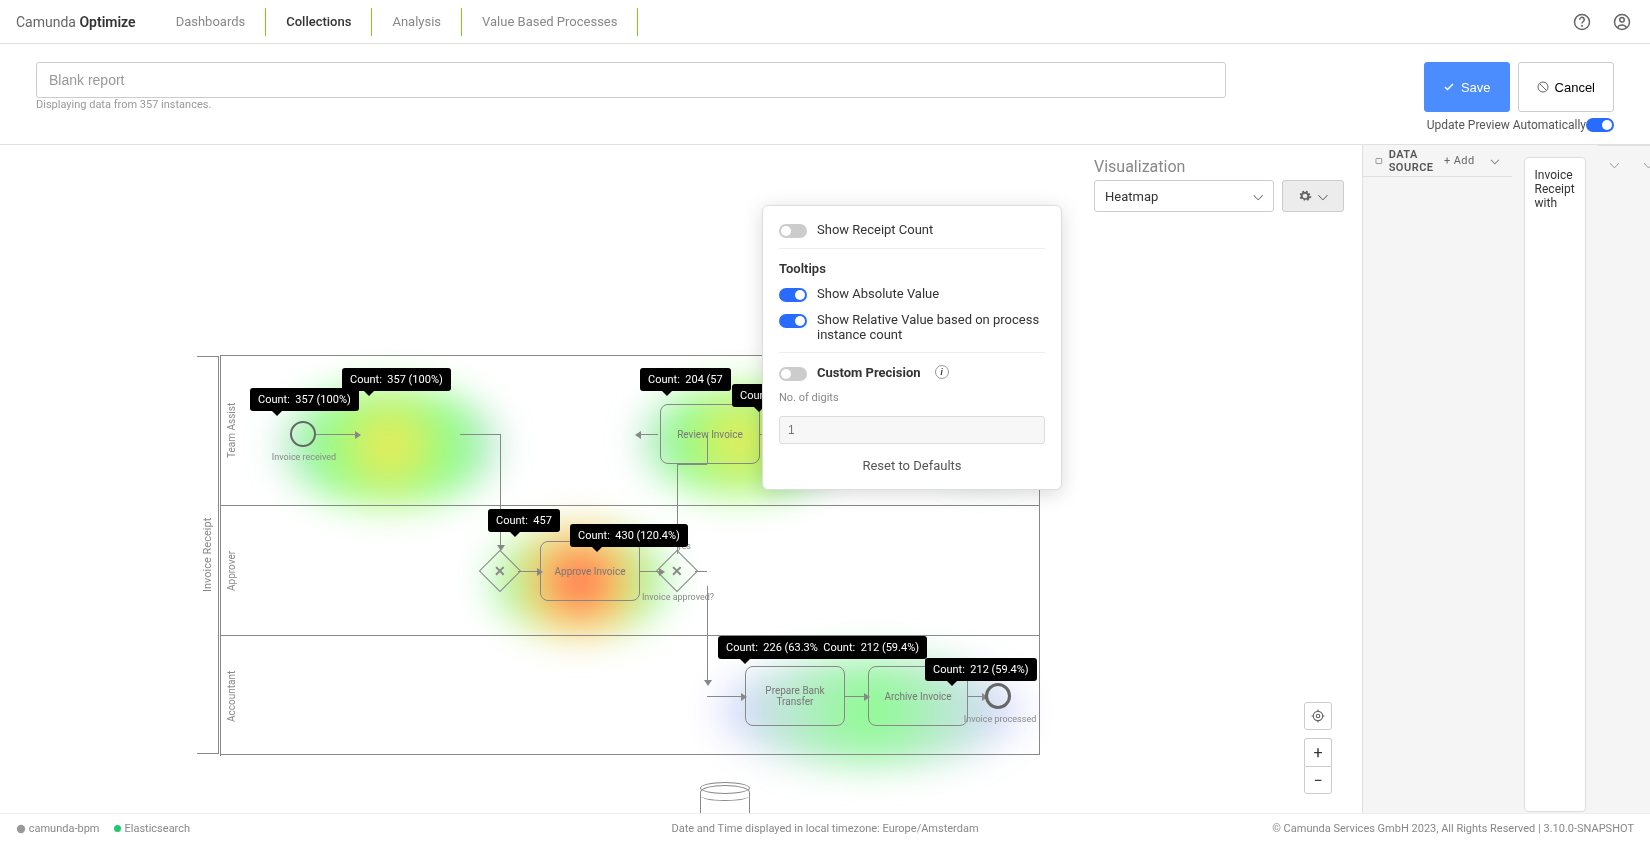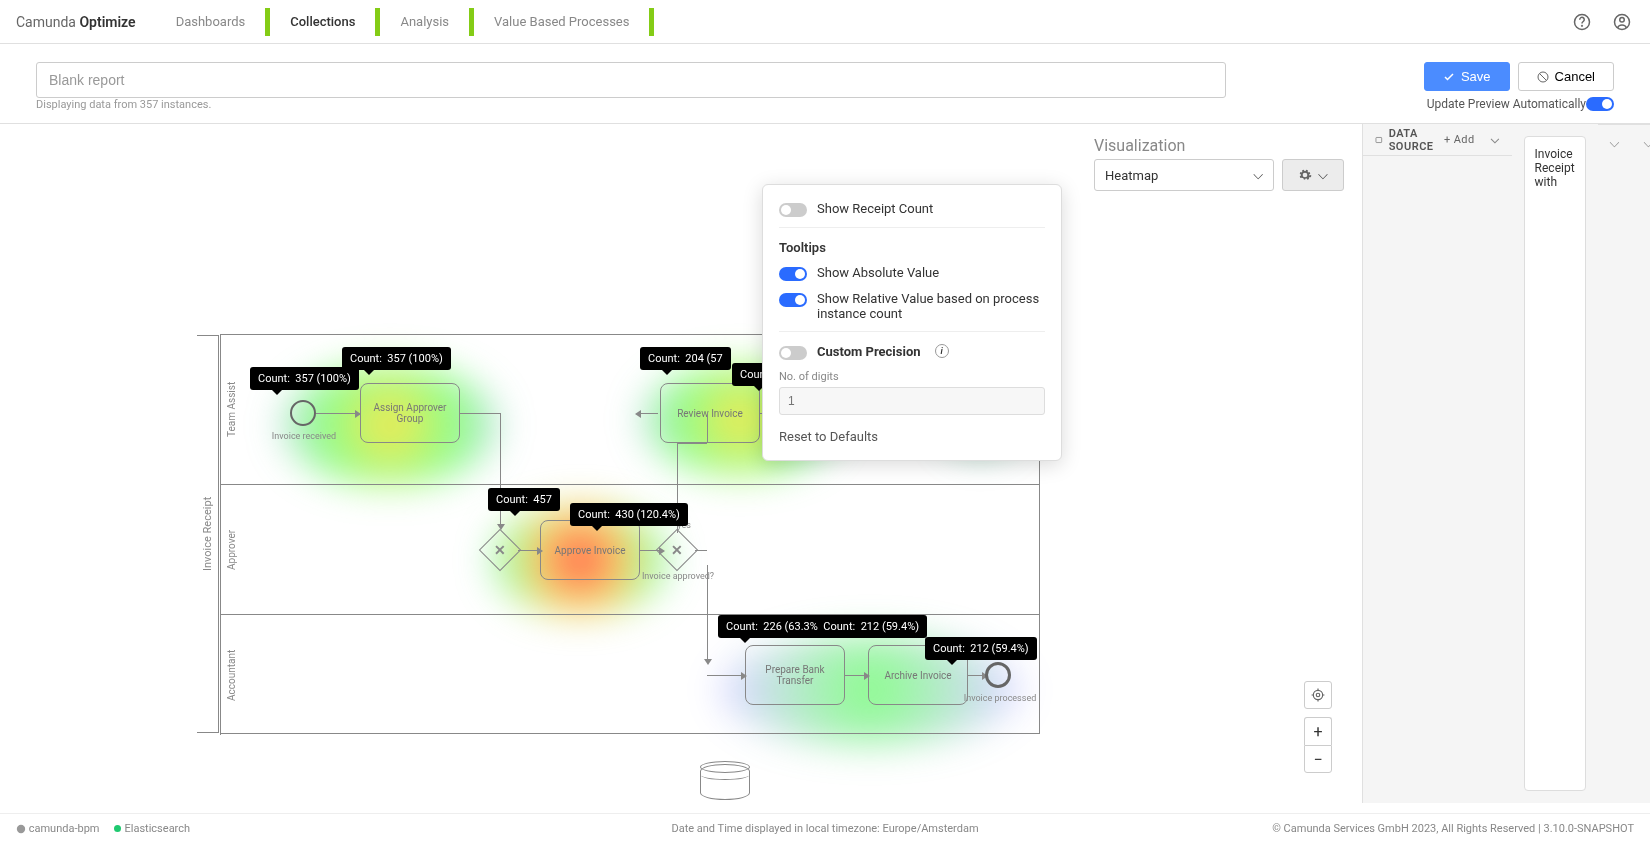--- a/index.html
+++ b/index.html
@@ -1,30 +1,30 @@
 <!DOCTYPE html>
 <html><head>
 <meta charset="utf-8">
 <style>
 * { box-sizing: border-box; margin: 0; padding: 0; }
 body { font-family: -apple-system, BlinkMacSystemFont, "Segoe UI", Roboto, sans-serif; font-size: 13px; color: #333; background: #fff; }
 .header { display: flex; align-items: center; height: 44px; border-bottom: 1px solid #e0e0e0; padding: 0 16px; }
 .brand { font-size: 14px; color: #666; margin-right: 20px; }
 .brand b { font-weight: 600; color: #333; }
 .nav { display: flex; gap: 0; }
-.nav-item { padding: 0 20px; height: 28px; display: flex; align-items: center; color: #888; cursor: pointer; border-right: 5px solid #84cc16; }
+.nav-item { padding: 0 20px; height: 28px; display: flex; align-items: center; color: #888; cursor: pointer; border-right: 1px solid #84cc16; }
 .nav-item.active { color: #333; font-weight: 500; }
 .header-icons { margin-left: auto; display: flex; gap: 16px; }
 .icon-btn { width: 24px; height: 24px; display: flex; align-items: center; justify-content: center; cursor: pointer; color: #666; }
 .toolbar { display: flex; align-items: flex-start; padding: 18px 36px 12px; gap: 20px; border-bottom: 1px solid #e0e0e0; }
 .title-area { flex: 1; }
 .title-input { width: 100%; max-width: 1190px; height: 36px; border: 1px solid #ccc; border-radius: 3px; padding: 0 12px; font-size: 14px; color: #999; }
 .subtitle { font-size: 11px; color: #999; }
 .action-btns { display: flex; gap: 8px; }
-.btn { height: 29px; padding: 0 18px; border-radius: 3px; border: 1px solid #ccc; background: #fff; cursor: pointer; display: flex; align-items: center; gap: 6px; font-size: 13px; }
+.btn { height: 50px; padding: 0 18px; border-radius: 3px; border: 1px solid #ccc; background: #fff; cursor: pointer; display: flex; align-items: center; gap: 6px; font-size: 13px; }
 .btn-primary { background: #4b8cff; color: #fff; border-color: #4b8cff; }
 .update-row { display: flex; justify-content: flex-end; align-items: center; font-size: 12px; color: #555; margin-top: 6px; }
 .toggle { width: 28px; height: 14px; border-radius: 7px; background: #2a6bff; position: relative; }
 .toggle::after { content: ''; position: absolute; width: 10px; height: 10px; border-radius: 50%; background: #fff; top: 2px; right: 2px; }
 .toggle.off { background: #ccc; }
 .toggle.off::after { right: auto; left: 2px; }
 .main { display: flex; height: calc(100vh - 44px - 90px - 30px); }
 .canvas-area { flex: 1; position: relative; overflow: hidden; }
 .viz-row { position: absolute; top: 12px; right: 18px; display: flex; align-items: center; gap: 10px; z-index: 5; }
 .viz-label { font-size: 16px; color: #888; }
@@ -38,23 +38,23 @@
 .ds-card { margin: 12px; background: #fff; border: 1px solid #ddd; border-radius: 4px; padding: 10px; font-size: 12px; min-height: 60px; }
 .accord-row { height: 36px; border-top: 1px solid #e0e0e0; display: flex; align-items: center; padding: 0 12px; cursor: pointer; }
 .accord-row .chev { margin-left: auto; color: #888; }
 .dark-row { background: #e8e8e8; }
 .bottom-status { position: absolute; bottom: 0; right: 0; width: 288px; text-align: center; padding: 8px; font-size: 11px; color: #777; background: #f5f5f5; border-left:1px solid #e0e0e0; border-top:1px solid #e0e0e0;}
 .popover { position: absolute; top: 60px; right: 300px; width: 300px; background: #fff; border: 1px solid #ddd; border-radius: 6px; box-shadow: 0 4px 20px rgba(0,0,0,.15); padding: 16px; z-index: 20; }
 .pop-row { display: flex; align-items: flex-start; gap: 10px; margin-bottom: 10px; font-size: 13px; color: #333; }
 .pop-row .tg { flex-shrink: 0; margin-top:2px;}
 .pop-sep { height: 1px; background: #eee; margin: 8px 0 12px; }
 .pop-head { font-weight: 600; margin-bottom: 10px; font-size: 13px; }
-.pop-label { font-size: 11px; color: #888; margin-bottom: 4px; }
+.pop-label { font-size: 11px; color: #888; margin-bottom: 12px; }
 .pop-input { width: 100%; height: 28px; border: 1px solid #ddd; border-radius: 3px; background: #f7f7f7; padding: 0 8px; color: #aaa; font-size: 12px; }
-.pop-reset { text-align: left; margin-top: 14px; font-size: 13px; color: #555; cursor: pointer; }
+.pop-reset { text-align: center; margin-top: 14px; font-size: 13px; color: #555; cursor: pointer; }
 .info-ic{display:inline-flex;width:14px;height:14px;border:1px solid #999;border-radius:50%;align-items:center;justify-content:center;font-size:9px;font-style:italic;font-weight:600;margin-left:4px;}
 .footer { position: fixed; bottom: 0; left: 0; right: 0; height: 30px; border-top: 1px solid #eee; display: flex; align-items: center; padding: 0 16px; font-size: 11px; color: #888; background: #fff; z-index:50;}
 .footer .dot { width: 7px; height: 7px; border-radius: 50%; background: #1fc970; display: inline-block; margin: 0 4px 0 14px; }
 .footer .center { position: absolute; left: 50%; transform: translateX(-50%); }
 .footer .right { margin-left: auto; }
 
 .diagram { position: absolute; left: 220px; top: 210px; width: 820px; height: 400px; border: 1px solid #888; border-left:none; }
 .pool-label { position: absolute; left: -23px; top: 0; bottom: 0; width: 22px; border: 1px solid #888; border-right:none; writing-mode: vertical-rl; transform: rotate(180deg); display: flex; align-items: center; justify-content: center; font-size: 11px; color: #888; }
 .lane { position: absolute; left: 0; right: 0; border-bottom: 1px solid #888; }
 .lane-label { position: absolute; left: 0; top: 0; bottom: 0; width: 22px; border-right: 1px solid #888; writing-mode: vertical-rl; transform: rotate(180deg); display: flex; align-items: center; justify-content: center; font-size: 10px; color: #888; }
@@ -189,21 +189,20 @@
 
       <div class="heat h-warm" style="left:60px;top:30px;width:220px;height:120px;"></div>
       <div class="heat h-hot" style="left:270px;top:170px;width:180px;height:110px;"></div>
       <div class="heat h-warm" style="left:420px;top:30px;width:200px;height:110px;"></div>
       <div class="heat h-cool" style="left:500px;top:300px;width:300px;height:110px;"></div>
       <div class="heat h-cool" style="left:720px;top:40px;width:80px;height:80px;"></div>
 
       <div class="event" style="left:70px;top:65px;"></div>
       <div class="node-label" style="left:44px;top:96px;">Invoice received</div>
       <div class="conn h arr-r" style="left:96px;top:78px;width:40px;"></div>
-      <div class="task" style="left:140px;top:48px;">Assign Approver Group</div>
       <div class="conn h" style="left:240px;top:78px;width:40px;"></div>
       <div class="conn v arr-d" style="left:280px;top:78px;height:112px;"></div>
 
       <div class="task" style="left:440px;top:48px;">Review Invoice</div>
       <div class="conn h arr-r" style="left:540px;top:78px;width:30px;"></div>
       <div class="gateway" style="left:572px;top:63px;">
           <span>✕</span>
         </div>
       <div class="node-label" style="left:548px;top:98px;">Review successful?</div>
       <div class="node-label" style="left:600px;top:68px;width:20px;">no</div>

